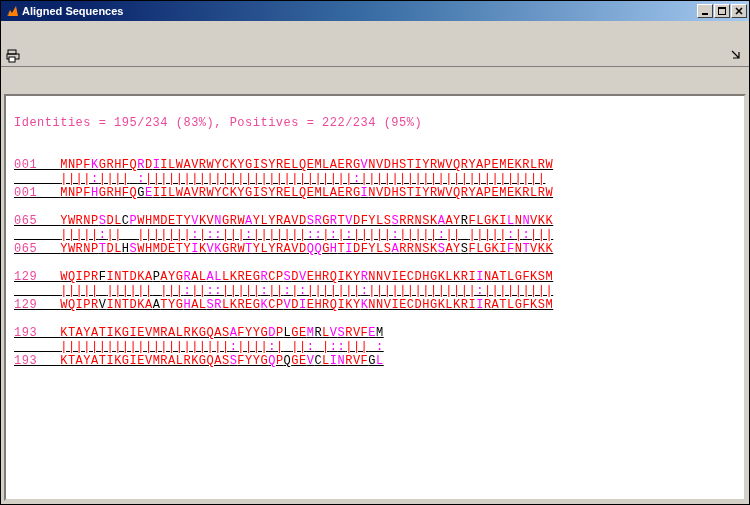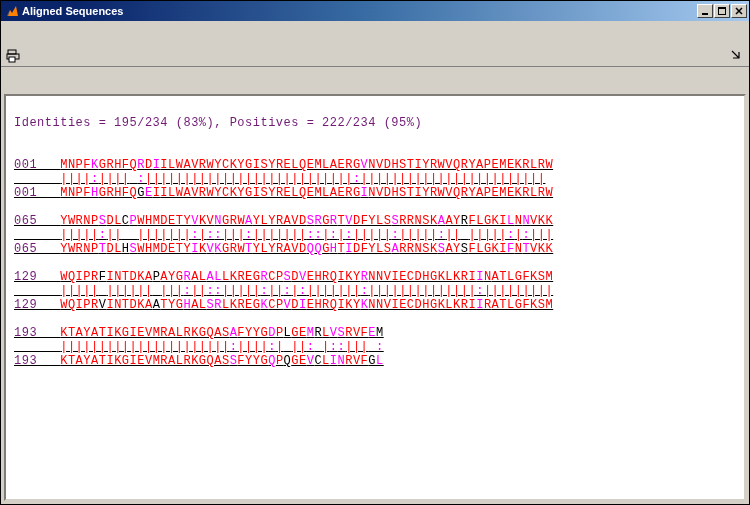--- a/index.html
+++ b/index.html
@@ -27,21 +27,21 @@
   .toolbar .print-icon { width: 16px; height: 16px; }
   .toolbar .dock-icon { margin-left: auto; width: 16px; height: 16px; }
   .content-wrap { flex: 1; padding: 3px; background: #d4d0c8; }
   .content {
     width: 100%; height: 100%; background: #fff; border: 2px inset #d4d0c8;
     padding: 6px 8px; overflow: hidden; font-family: "Courier New", monospace;
     font-size: 12px; line-height: 14px; color: #000; white-space: pre;
   }
   .aln-block { margin-bottom: 14px; text-decoration: underline; }
   .aln-row { white-space: pre; letter-spacing: 0.5px; }
-  .lbl { color: #701a75; }
+  .lbl { color: #ec4899; }
   .c-black   { color: #000; }
   .c-red     { color: #ff0000; }
   .c-mag { color: #ff00ff; }
 </style>
 </head>
 <body>
 
 <div class="window">
   <div class="titlebar">
     <span class="matlab-icon">

